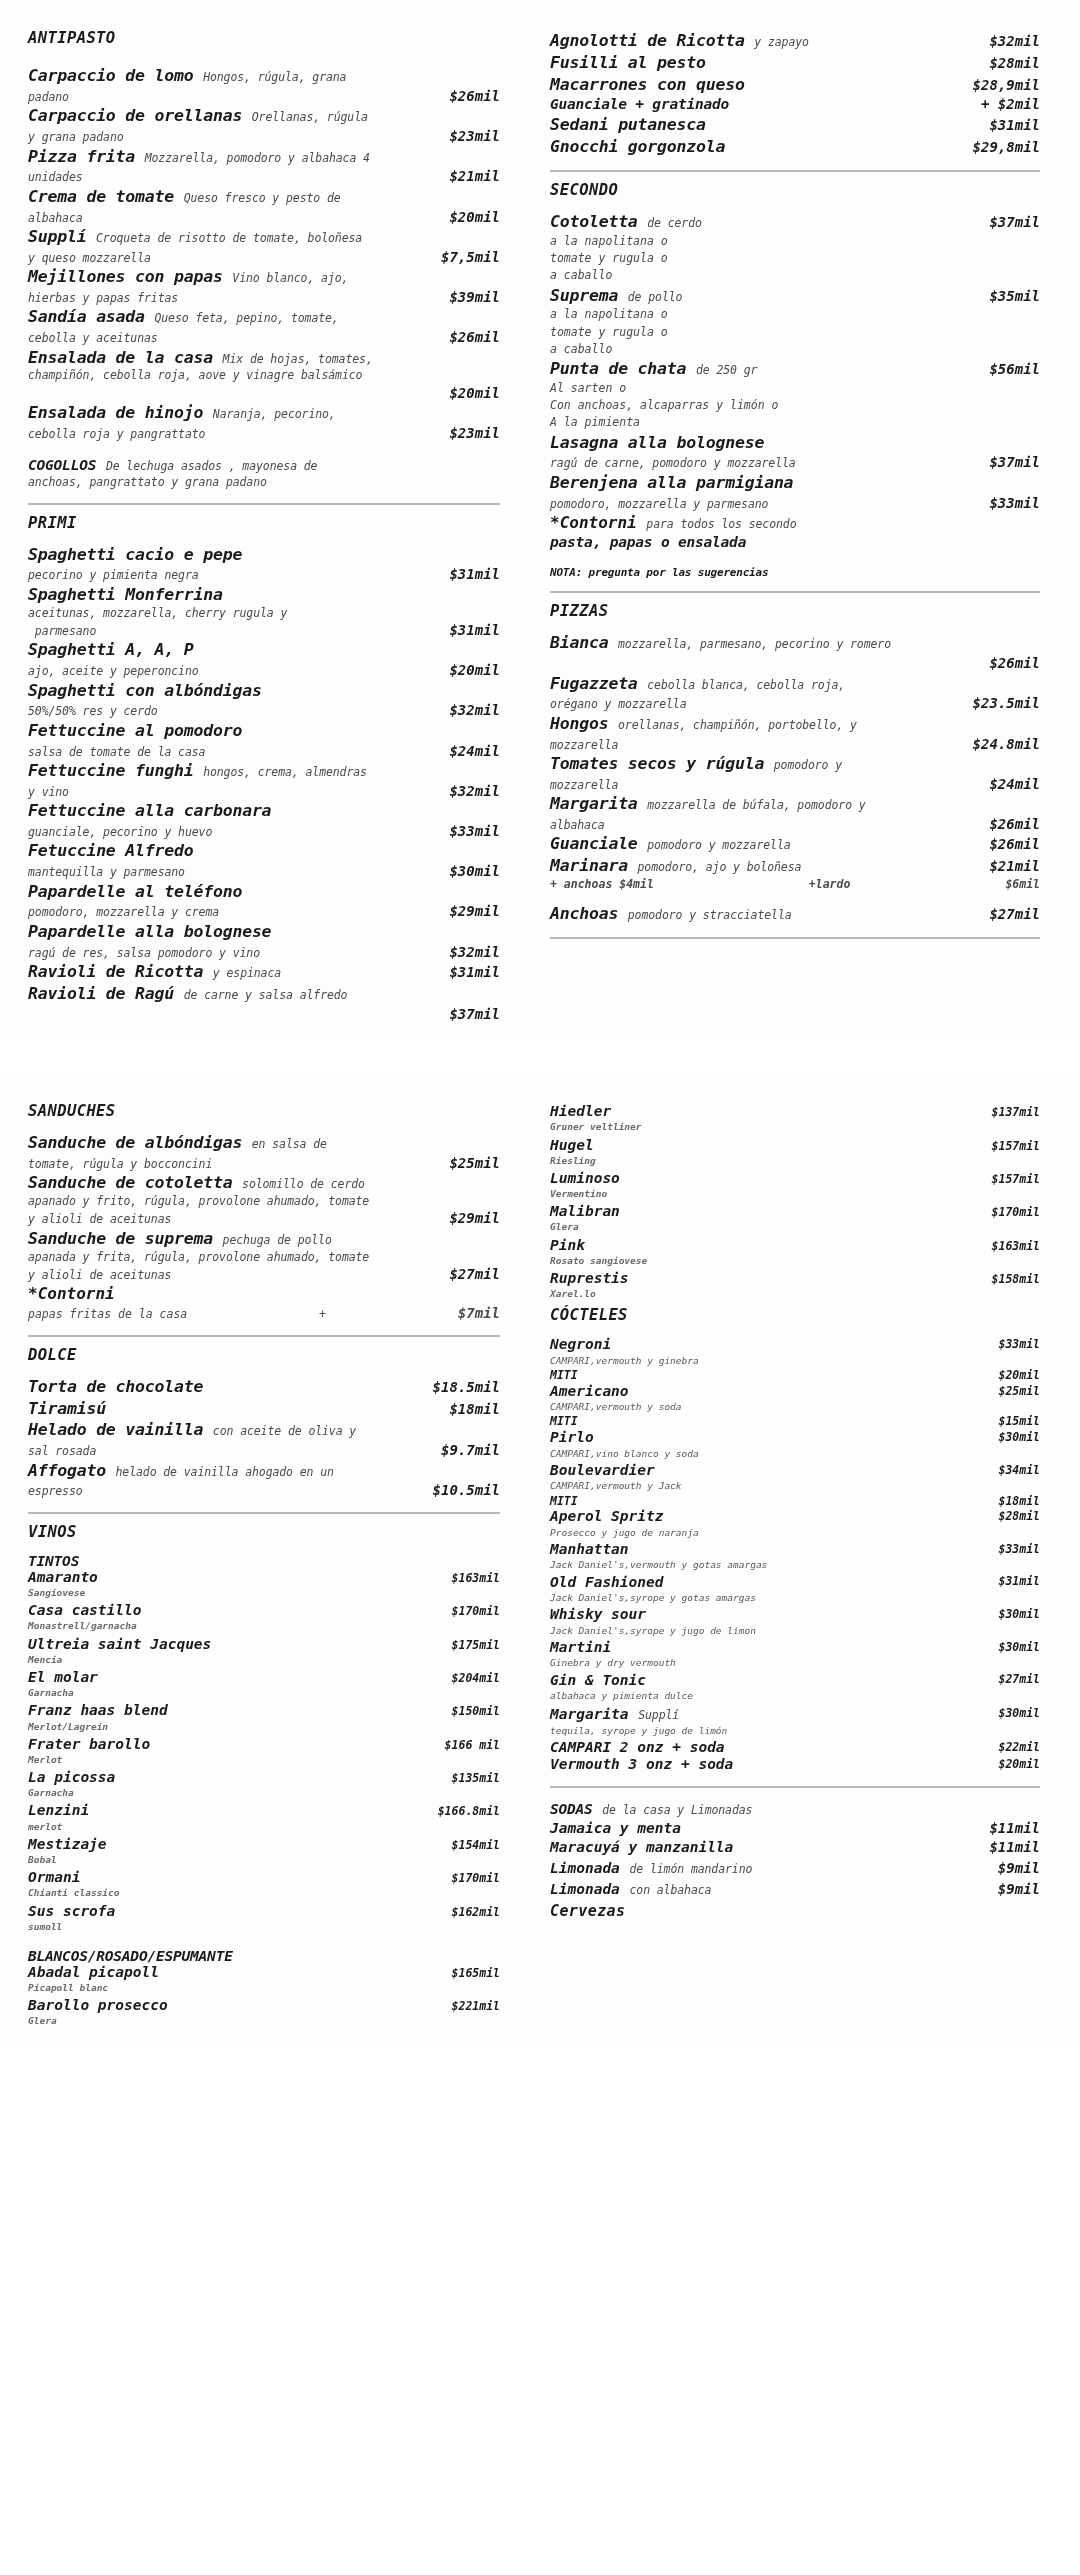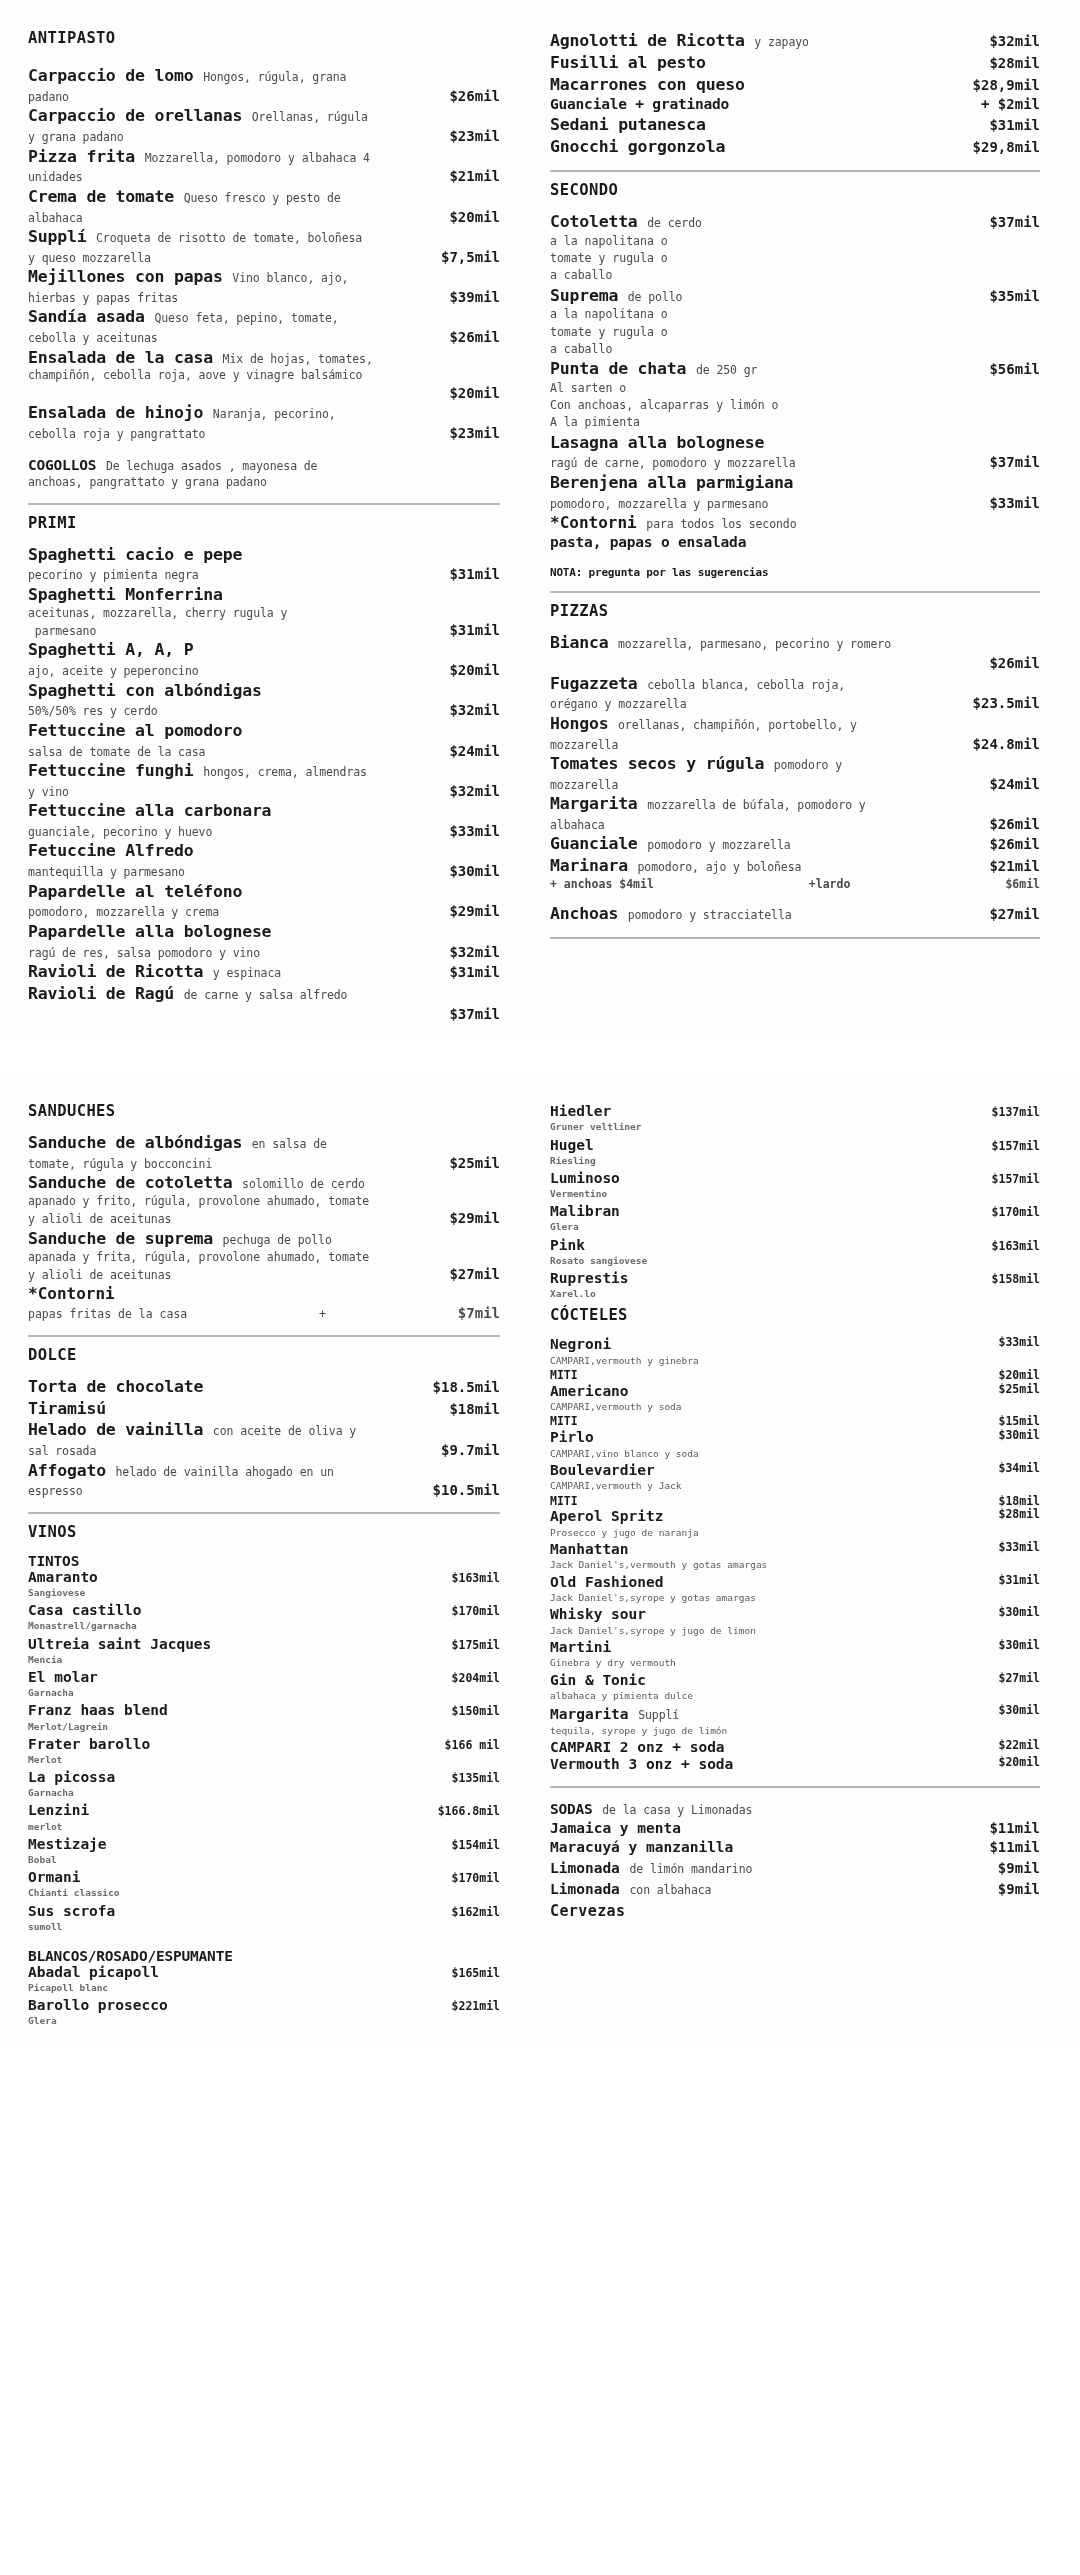--- a/index.html
+++ b/index.html
@@ -13,20 +13,21 @@
 
   .page {
     width: 1080px;
     background: #fdfdfd;
     padding: 30px 0 10px 0;
     position: relative;
   }
   .page-inner {
     display: flex;
     width: 1080px;
+    font-style: italic;
   }
   .col {
     width: 540px;
     padding: 0 40px 0 28px;
   }
   .col.right { padding: 0 40px 0 10px; }
 
   .sect-title {
     font-weight: bold;
     font-size: 15.5px;
@@ -79,21 +80,21 @@
     display: flex;
     justify-content: space-between;
     align-items: baseline;
     line-height: 1.18;
   }
   .wine-name { font-weight: bold; font-size: 14.5px; }
   .wine-price { font-weight: bold; font-size: 11.5px; white-space: nowrap; }
   .wine-sub { font-size: 9.5px; color: #6a6a6a; line-height: 1.5; margin-bottom: 2px; font-weight: bold;}
 
   .cock-row {
-    display: flex; justify-content: space-between; align-items: flex-start;
+    display: flex; justify-content: space-between; align-items: center;
     line-height: 1.2;
   }
   .cock-name { font-weight: bold; font-size: 14.5px; }
   .cock-price { font-weight: bold; font-size: 11.5px; white-space: nowrap; }
   .cock-sub { font-size: 9.5px; color: #5a5a5a; line-height: 1.5; margin-bottom: 1px; }
 
   .contorni-row {
     display: flex; justify-content: space-between; align-items: baseline;
     font-size: 11.5px; color: #4a4a4a;
   }

